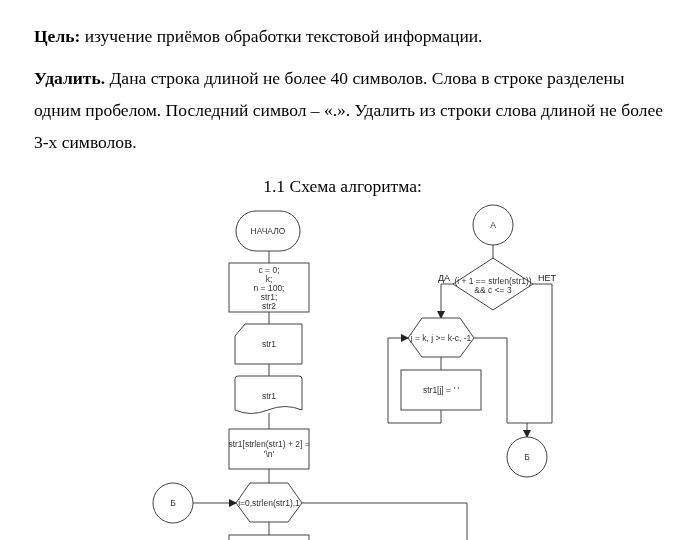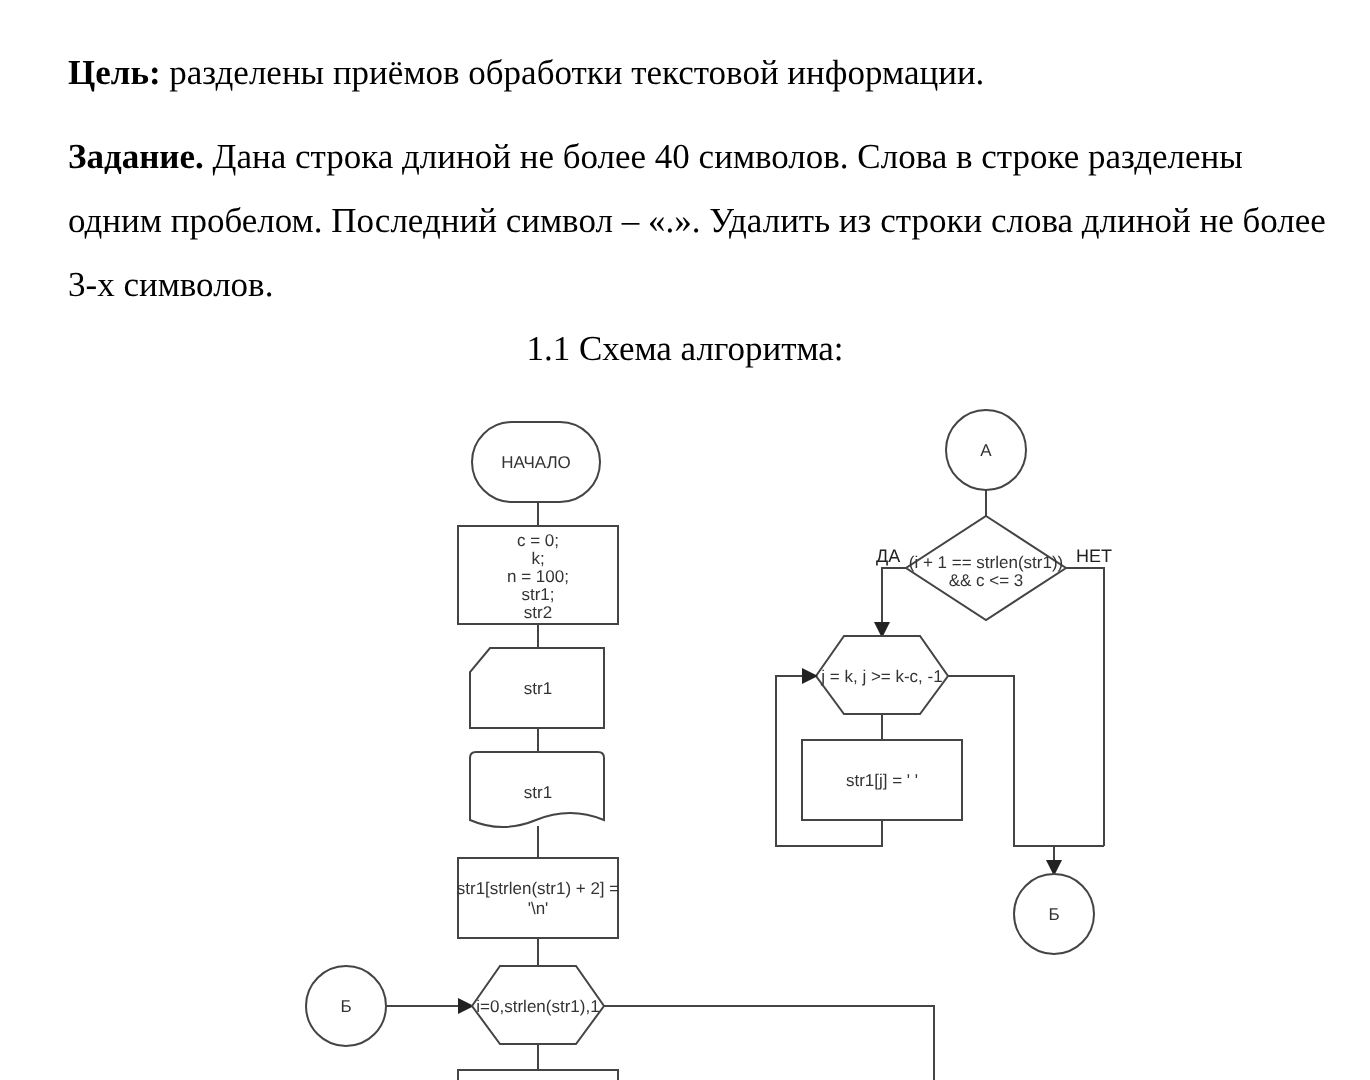--- a/index.html
+++ b/index.html
@@ -1,35 +1,35 @@
 <!DOCTYPE html>
 <html><head>
 <meta charset="utf-8">
 <style>
   html, body { margin:0; padding:0; background:#ffffff; }
   body { width:685px; height:540px; position:relative; overflow:hidden; font-family:"Liberation Serif", serif; color:#000; }
   .para { position:absolute; left:34px; font-size:17.5px; line-height:32px; }
   .para b { font-weight:bold;text-align:right; }
   #p-goal { top:20px; }
   #p-task { top:62px; width:630px; }
-  .caption { position:absolute; top:164px; left:0; width:685px; text-align:center; font-size:17.5px; }
+  .caption { position:absolute; top:176px; left:0; width:685px; text-align:center; font-size:17.5px; }
   svg { position:absolute; left:0; top:0; }
   .fc-text { font-family:"Liberation Sans", sans-serif; font-size:8.5px; fill:#333; }
   .fc-label { font-family:"Liberation Sans", sans-serif; font-size:9px; fill:#222; }
   .shape { fill:#fff; stroke:#444; stroke-width:1; }
   .line { fill:none; stroke:#444; stroke-width:1; }
 </style>
 </head>
 <body>
 
 <div class="para" id="p-goal">
-  <b>Цель:</b><span> разделены приёмов обработки текстовой информации.</span>
+  <b>Цель:</b><span> изучение приёмов обработки текстовой информации.</span>
 </div>
 <div class="para" id="p-task">
-  <b>Задание.</b><span> Дана строка длиной не более 40 символов. Слова в строке разделены одним пробелом. Последний символ – «.». Удалить из строки слова длиной не более 3-х символов.</span>
+  <b>Удалить.</b><span> Дана строка длиной не более 40 символов. Слова в строке разделены одним пробелом. Последний символ – «.». Удалить из строки слова длиной не более 3-х символов.</span>
 </div>
 <div class="caption">1.1 Схема алгоритма:</div>
 
 <svg width="685" height="540" viewBox="0 0 685 540">
   <defs>
     <marker id="arr" markerWidth="8" markerHeight="8" refX="7" refY="4" orient="auto" markerUnits="userSpaceOnUse">
       <path d="M0,0 L8,4 L0,8 z" fill="#222"></path>
     </marker>
   </defs>
 

